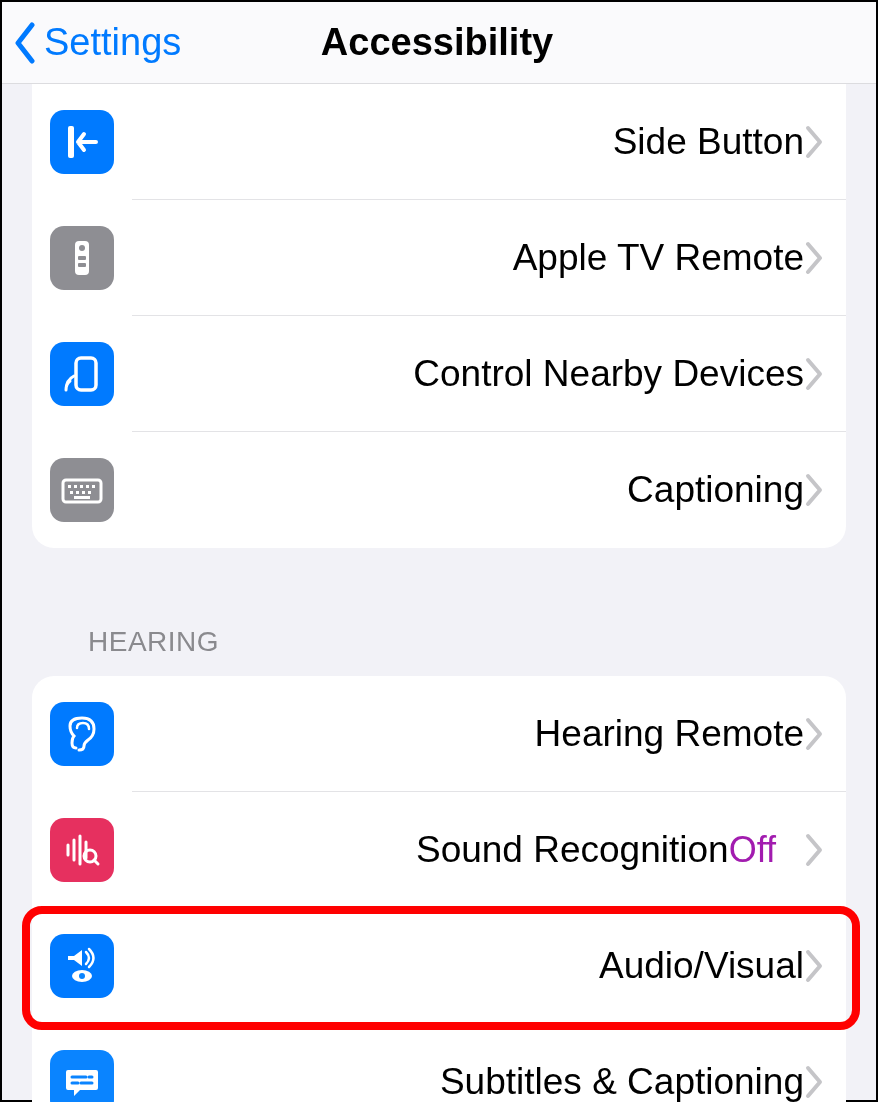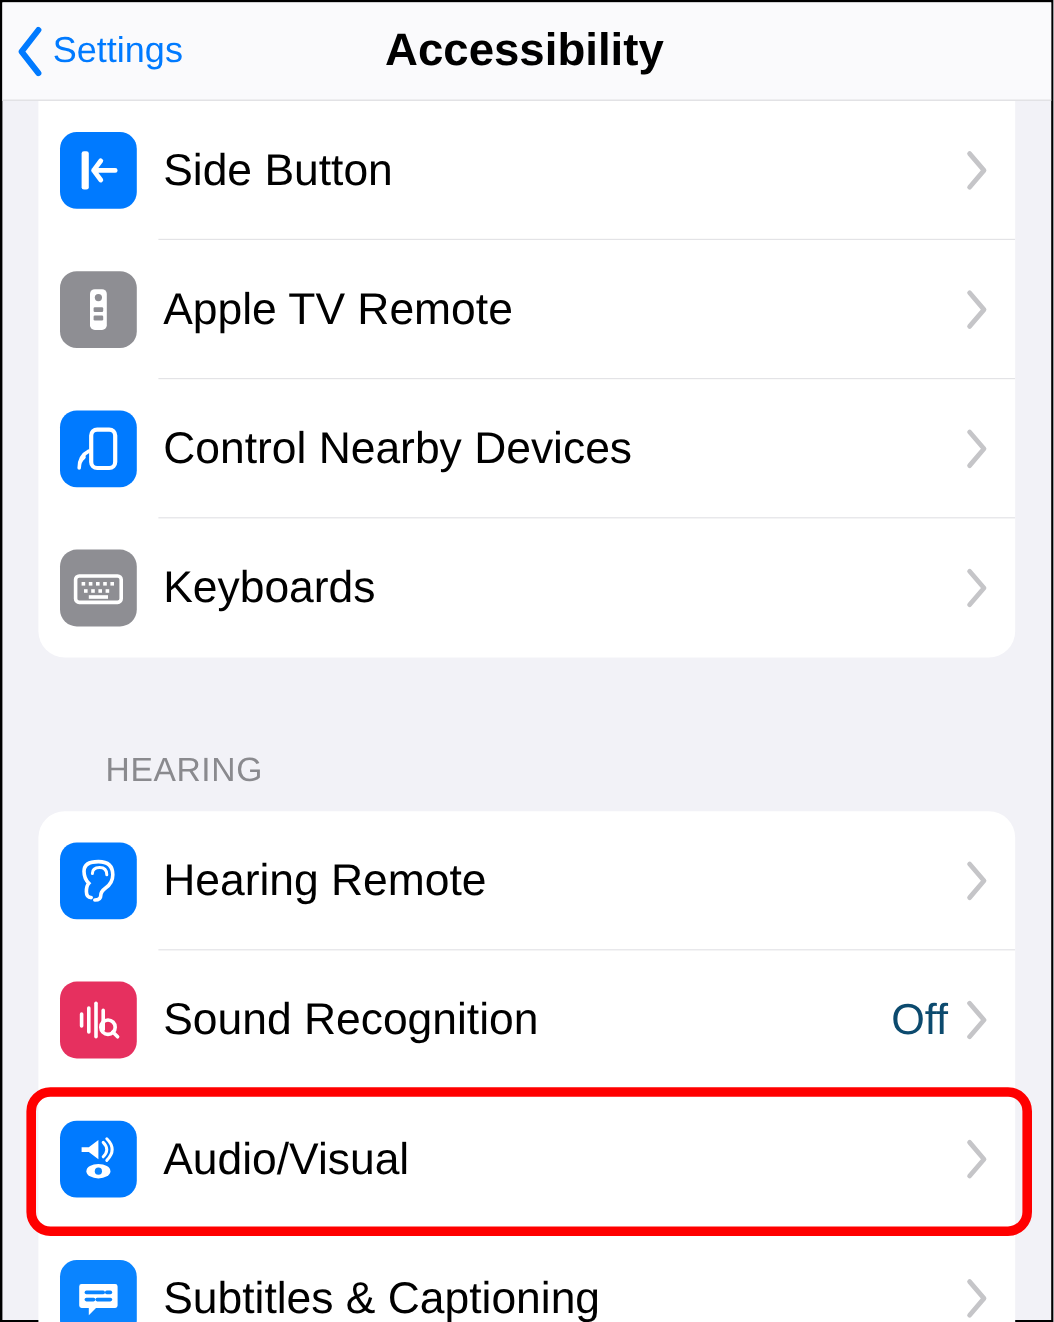--- a/index.html
+++ b/index.html
@@ -24,21 +24,21 @@
     border-bottom: 1px solid #dcdcdf;
     display: flex;
     align-items: center;
     position: relative;
   }
   .back-button {
     display: flex;
     align-items: center;
     padding-left: 10px;
     color: #007aff;
-    font-size: 30px;
+    font-size: 38px;
     font-weight: 400;
     cursor: pointer;
   }
   .back-chevron {
     width: 26px; height: 42px;
     margin-right: 6px;
     display: inline-flex; align-items: center; justify-content: center;
   }
   .nav-title {
     position: absolute;
@@ -88,25 +88,26 @@
     border-radius: 14px;
     margin-right: 22px;
     flex: 0 0 64px;
     display: flex; align-items: center; justify-content: center;
   }
   .label {
     font-size: 37px;
     color: #000;
     flex: 1 1 auto;
     font-weight: 400;
+    text-align: right;
   }
   .value {
     font-size: 36px;
-    color: #0c4a6e;
-    margin-right: 14px;
+    color: #a21caf;
+    margin-right: 28px;
   }
   .chevron-right {
     width: 20px; height: 34px;
     flex: 0 0 20px;
   }
   .chevron-right svg { display:block; }
   .chevron-right path { stroke:#c5c5c8; stroke-width:4; fill:none; stroke-linecap:round; stroke-linejoin:round; }
 
   
   .highlight-box {
@@ -202,21 +203,21 @@
               <rect x="26" y="15" width="3" height="3"></rect>
               <rect x="32" y="15" width="3" height="3"></rect>
             <rect x="10" y="21" width="3" height="3"></rect>
               <rect x="16" y="21" width="3" height="3"></rect>
               <rect x="22" y="21" width="3" height="3"></rect>
               <rect x="28" y="21" width="3" height="3"></rect>
             <rect x="14" y="26" width="16" height="3"></rect>
           </g>
         </svg>
       </div>
-      <div class="label">Keyboards</div>
+      <div class="label">Captioning</div>
       <span class="chevron-right">
           <svg viewBox="0 0 20 34">
             <path d="M4 3 L16 17 L4 31"></path>
           </svg>
         </span>
 
     </div>
 
   </div>
 

